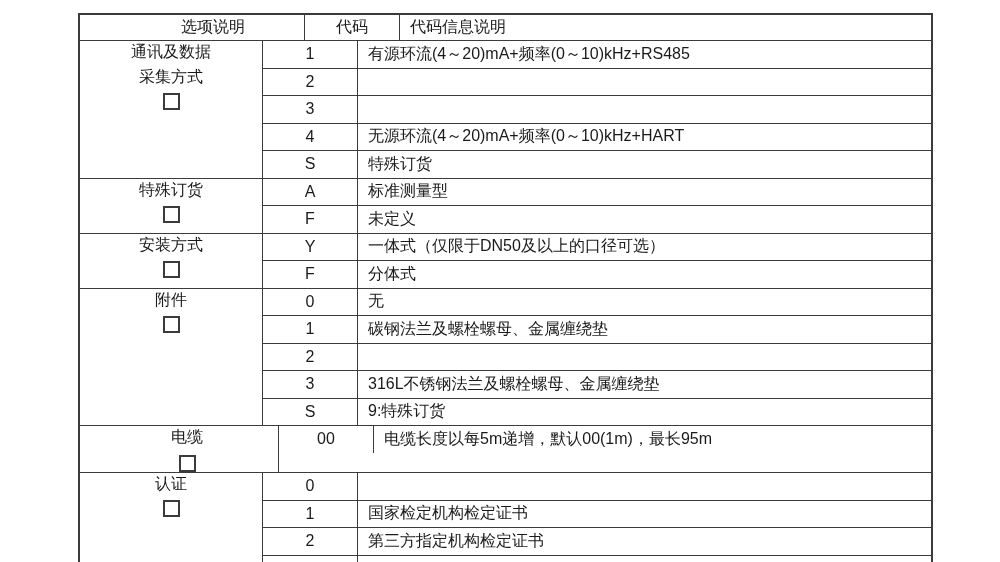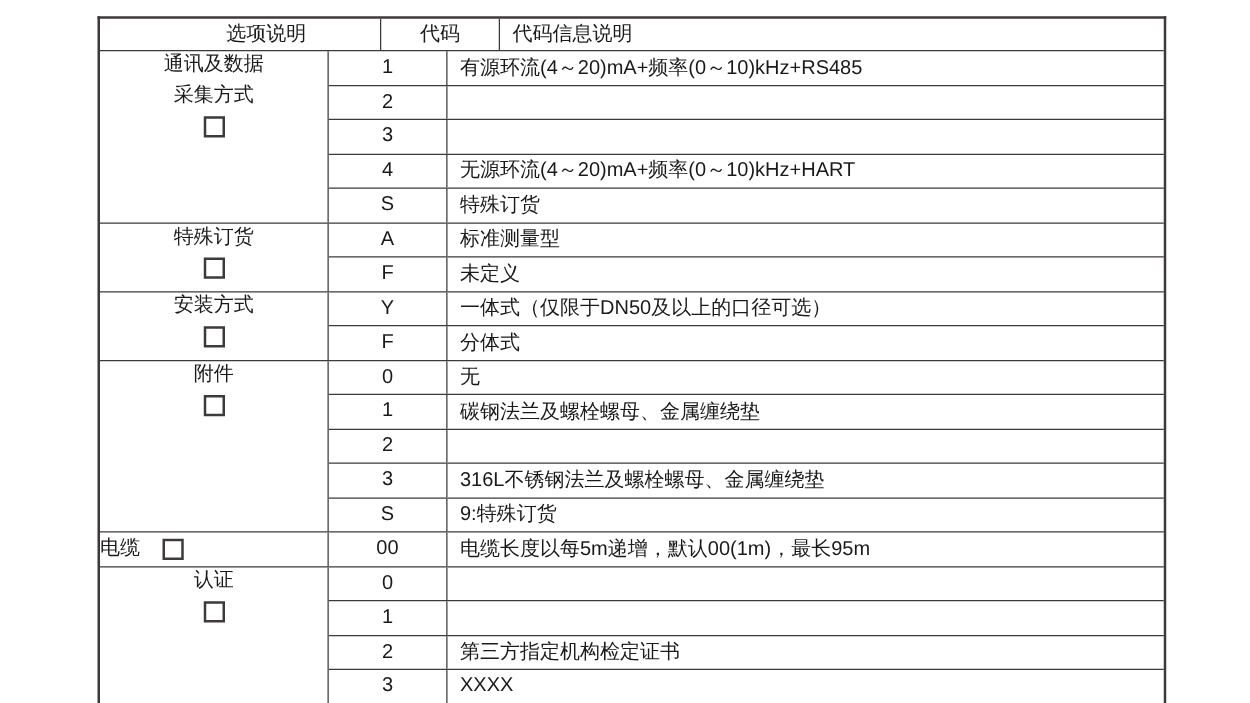--- a/index.html
+++ b/index.html
@@ -35,21 +35,21 @@
 
   .glabel {
     width: 182px;
     border-right: 1px solid #3e3a39;
     display: flex; flex-direction: column;
     align-items: center; justify-content: flex-start;
     gap: 3px;
     line-height: 22px;
     text-align: center;
   }
-  .glabel.inline { flex-direction: row; gap: 18px; }
+  .glabel.inline { flex-direction: column; gap: 7px; margin-left: 16px; }
 
   .cbox {
     width: 13px; height: 13px;
     border: 2px solid #3e3a39;
     background: #ffffff;
     margin-top: 2px;
   }
   .glabel.inline .cbox { margin-top: 0; }
 
   .grows { flex: 1; display: flex; flex-direction: column; }
@@ -185,20 +185,21 @@
     <div class="glabel">
       <span>认证</span>
       <span class="cbox"></span>
     </div>
     <div class="grows">
       <div class="row">
         <div class="code">0</div>
       </div>
       <div class="row">
         <div class="code">1</div>
+        <div class="desc">国家检定机构检定证书</div>
       </div>
       <div class="row">
         <div class="code">2</div>
         <div class="desc">第三方指定机构检定证书</div>
       </div>
       <div class="row">
         <div class="code">3</div>
         <div class="desc">XXXX</div>
       </div>
     </div>

